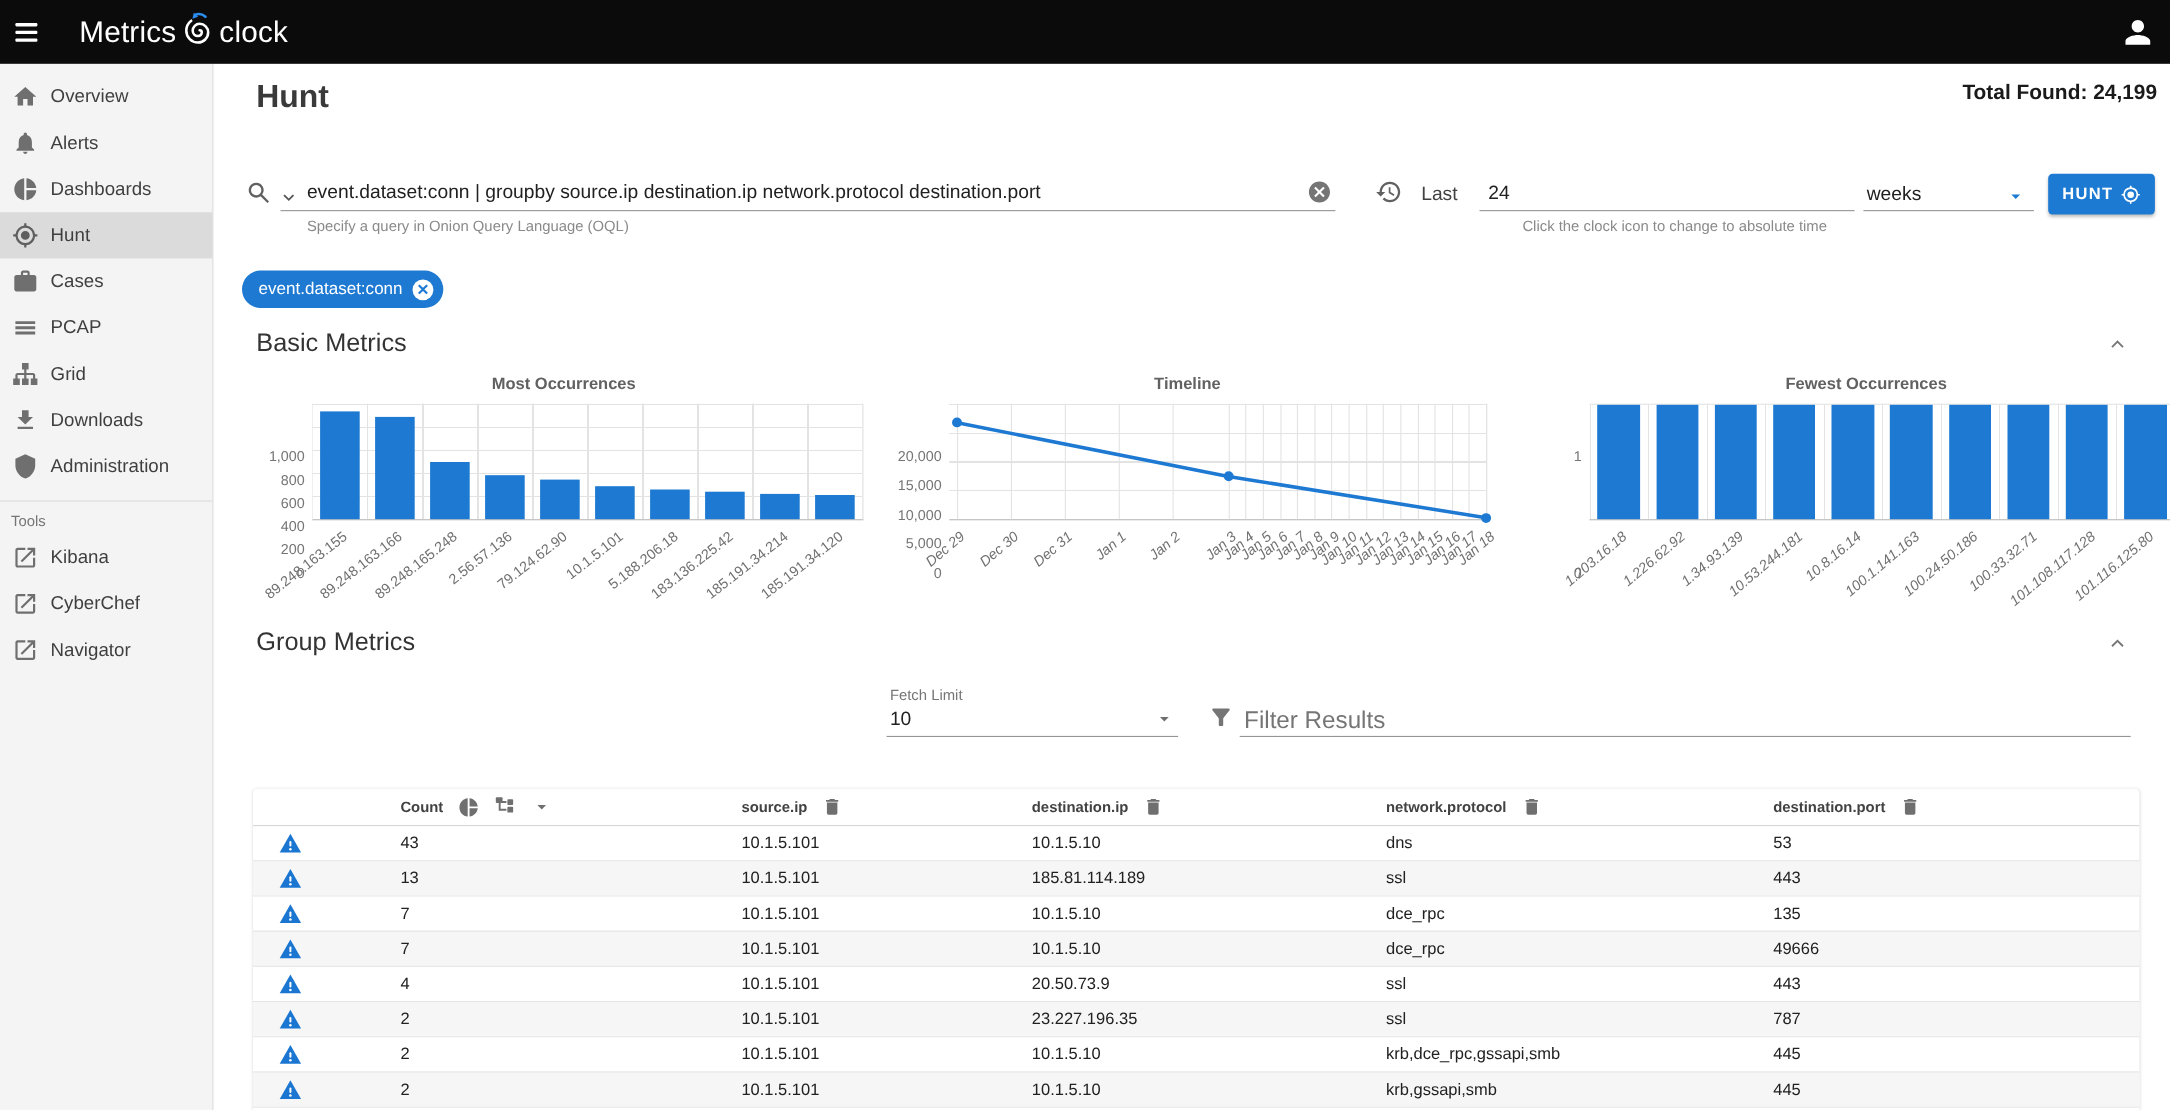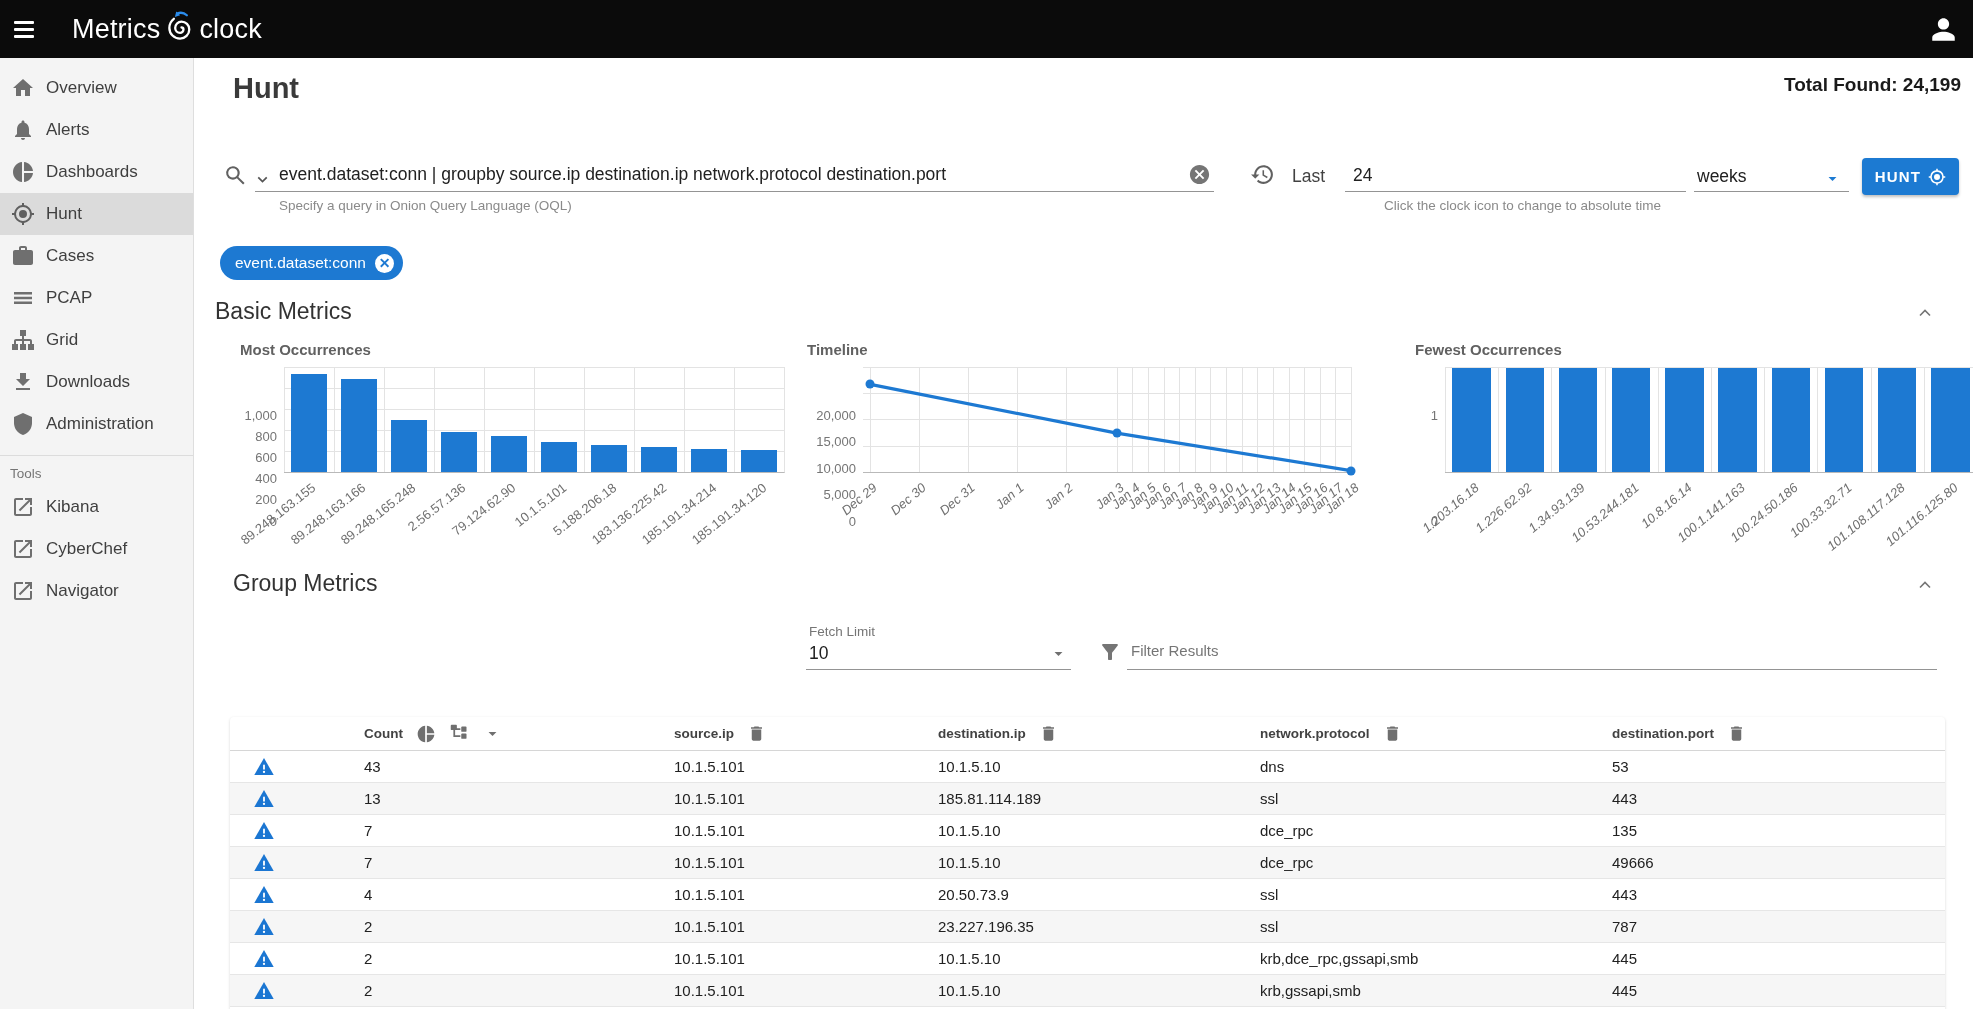--- a/index.html
+++ b/index.html
@@ -49,21 +49,21 @@
   .hunt-btn{left:1667px;top:100px;width:97px;height:37px;background:#1c7ad2;border-radius:4px;border:none;
             color:#fff;font-weight:bold;font-size:15px;letter-spacing:1.2px;display:flex;align-items:center;
             justify-content:center;gap:7px;cursor:pointer;box-shadow:0 2px 3px rgba(0,0,0,.25);font-family:inherit}
 
   
   .section-h{font-size:23px;color:#333;font-weight:400}
   .collapse-btn{cursor:pointer}
 
   
   .chart{position:absolute;top:283px}
-  .chart-title{font-size:15px;font-weight:bold;color:#616161;margin-bottom:9px}
+  .chart-title{text-align:center;font-size:15px;font-weight:bold;color:#616161;margin-bottom:9px}
   .chart-body{display:flex;align-items:center}
   .y-axis{position:relative;height:106px}
   .ytick{position:absolute;right:7px;transform:translateY(-50%);font-size:13px;color:#757575;white-space:nowrap}
   .plot-wrap{flex:1;position:relative}
   .plot{position:relative;height:106px;border-bottom:1px solid #b9b9b9;border-right:1px solid #e3e3e3;box-sizing:border-box}
   .grid-bars{background-image:
       repeating-linear-gradient(to right,#e3e3e3,#e3e3e3 1px,transparent 1px,transparent 10%),
       repeating-linear-gradient(to bottom,#e3e3e3,#e3e3e3 1px,transparent 1px,transparent 20%)}
   .grid-few{border-top:1px solid #e3e3e3;
       background-image:repeating-linear-gradient(to right,#e3e3e3,#e3e3e3 1px,transparent 1px,transparent 10%)}
@@ -76,21 +76,21 @@
   .xlab{position:absolute;top:7px;white-space:nowrap;font-size:13px;color:#707070;
         transform-origin:0 0;transform:rotate(-38deg) translateX(-100%)}
   .xlab.it{font-style:italic;transform:rotate(-40deg) translateX(-100%)}
   .vgrid{position:absolute;top:0;bottom:0;width:1px;background:#e3e3e3}
   .line-svg{position:absolute;left:0;top:0;width:100%;height:100%}
   .dot{position:absolute;width:9px;height:9px;border-radius:50%;background:#1d79d2;transform:translate(-50%,-50%)}
 
   
   .small-label{font-size:13.5px;color:#757575}
   .field-val{font-size:17.5px;color:#212121}
-  .placeholder{font-size:15px;color:#6d28d9}
+  .placeholder{font-size:22px;color:#6d28d9}
 
   
   .tcard{left:35px;top:659px;width:1715px;background:#fff;border-radius:4px;
          box-shadow:0 1px 3px rgba(0,0,0,.16);overflow:hidden}
   .trow,.thead{display:grid;grid-template-columns:134px 310px 264px 322px 352px 1fr;align-items:center}
   .thead{height:33px;border-bottom:1px solid #d6d6d6}
   .trow{height:31px;border-top:1px solid #e6e6e6}
   .trow:first-of-type{border-top:none}
   .trow.alt{background:#f6f6f6}
   .th{font-size:13.5px;font-weight:bold;color:#424242;display:flex;align-items:center;gap:13px}
@@ -274,21 +274,21 @@
     </span>
   </button>
   <div class="abs hint" style="left:84px;top:140px">Specify a query in Onion Query Language (OQL)</div>
   <div class="abs hint" style="left:1189px;top:140px">Click the clock icon to change to absolute time</div>
 
   <div class="chip abs">
     <span>event.dataset:conn</span>
     <span class="del">✕</span>
   </div>
 
-  <div class="abs section-h" style="left:20px;top:240px">Basic Metrics</div>
+  <div class="abs section-h" style="left:38px;top:240px">Basic Metrics</div>
   <span class="abs collapse-btn" style="left:1720px;top:245px">
     <svg viewBox="0 0 24 24" width="20" height="20">
         <path d="M6 15l6-6 6 6" fill="none" stroke="#757575" stroke-width="2"></path>
       </svg>
   </span>
 
   <div class="chart" style="left:45px;width:545px">
     <div class="chart-title">Most Occurrences</div>
     <div class="chart-body">
       <div class="y-axis" style="width:44px">

